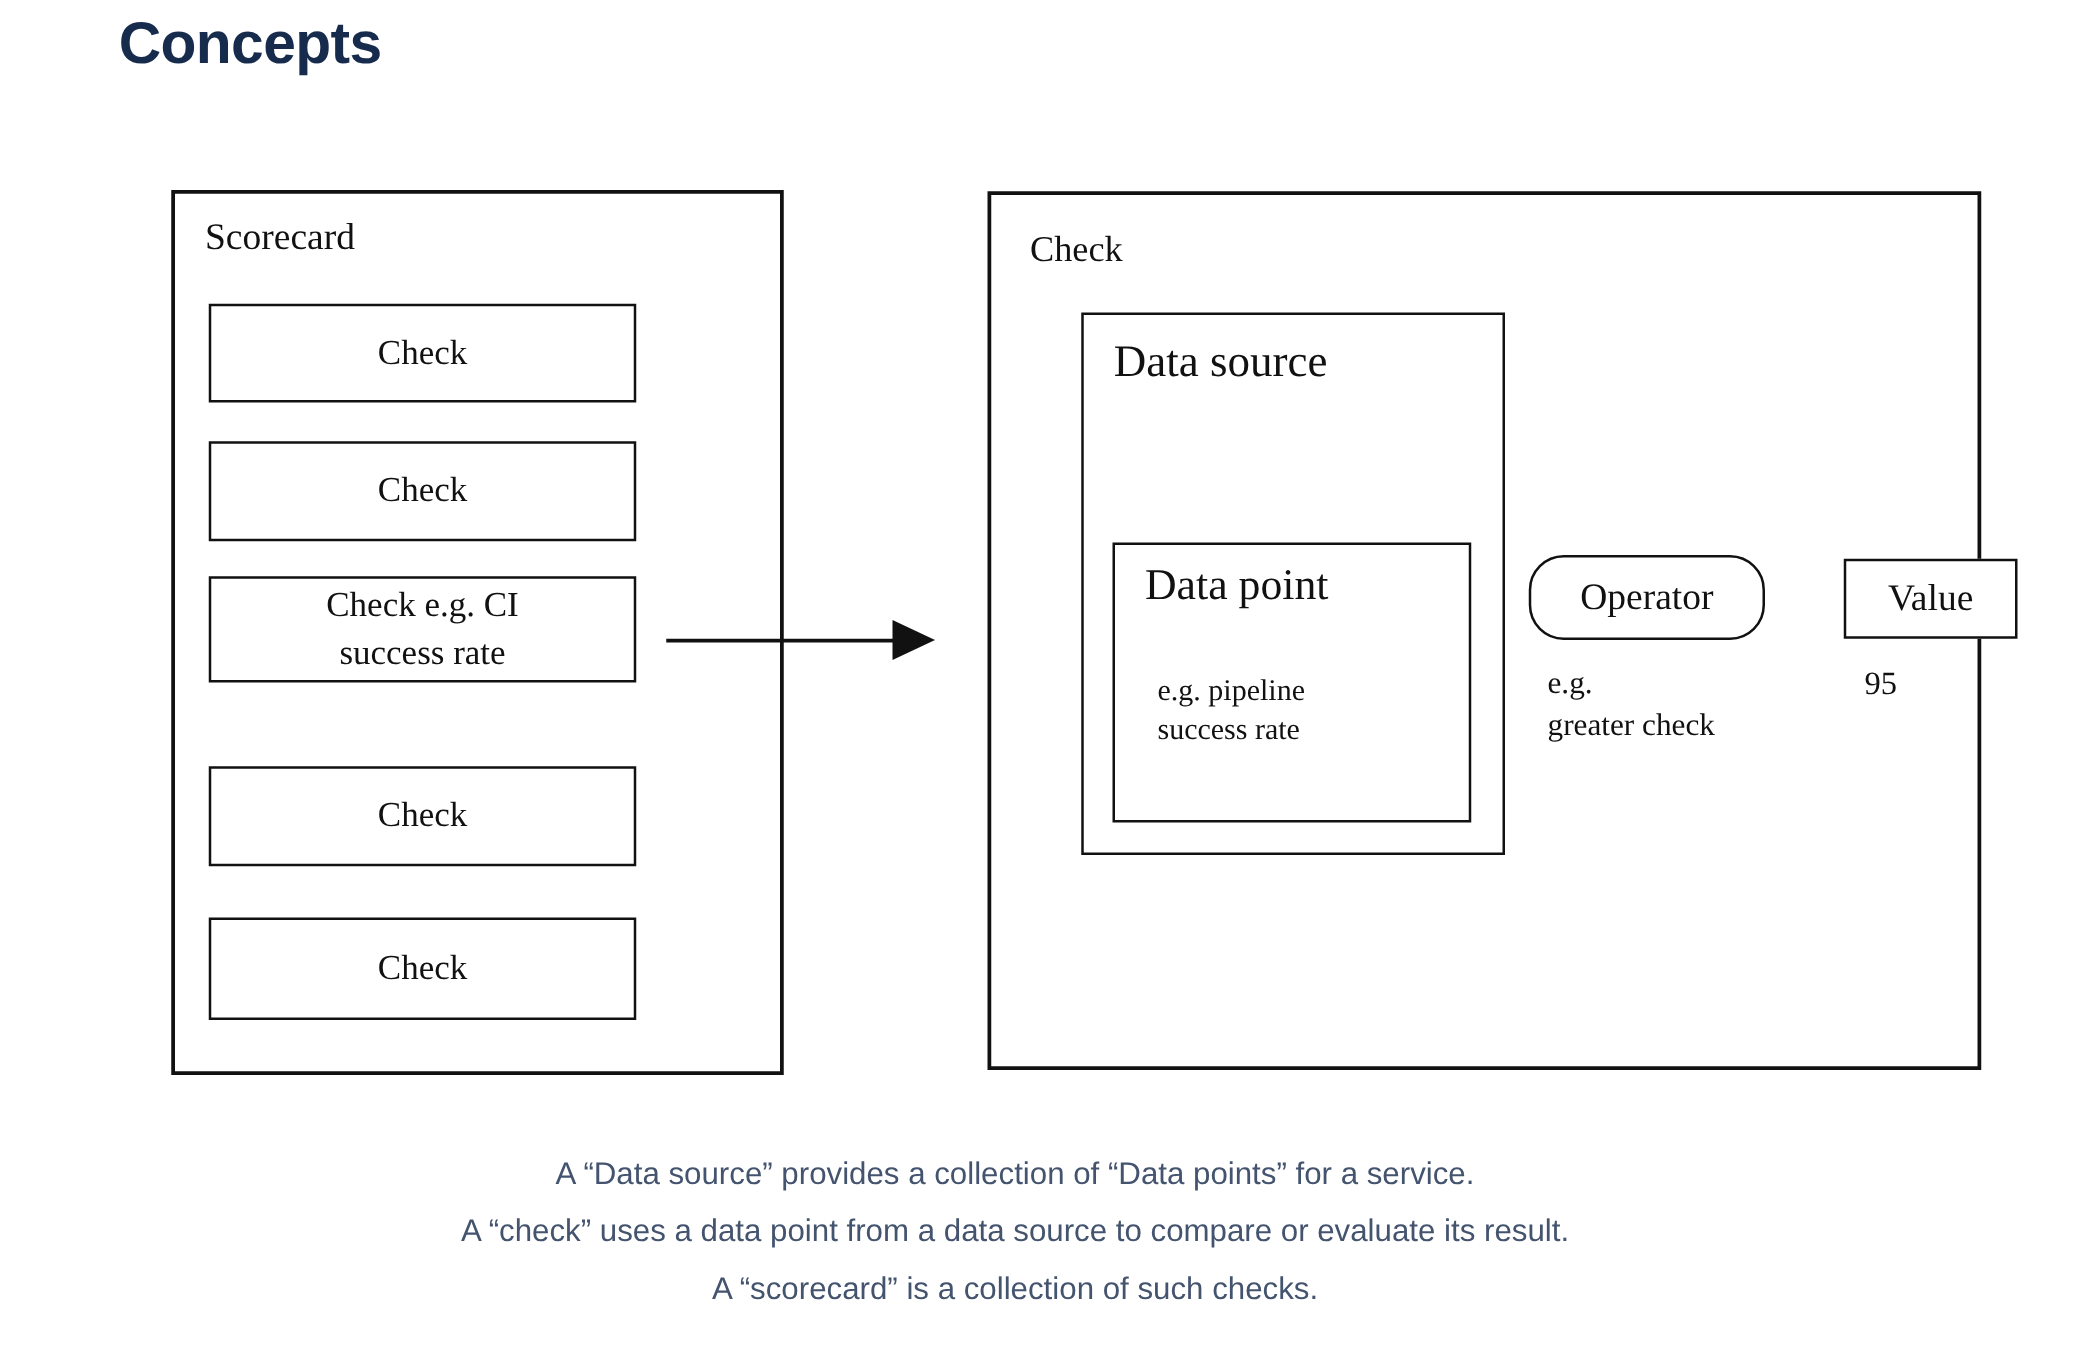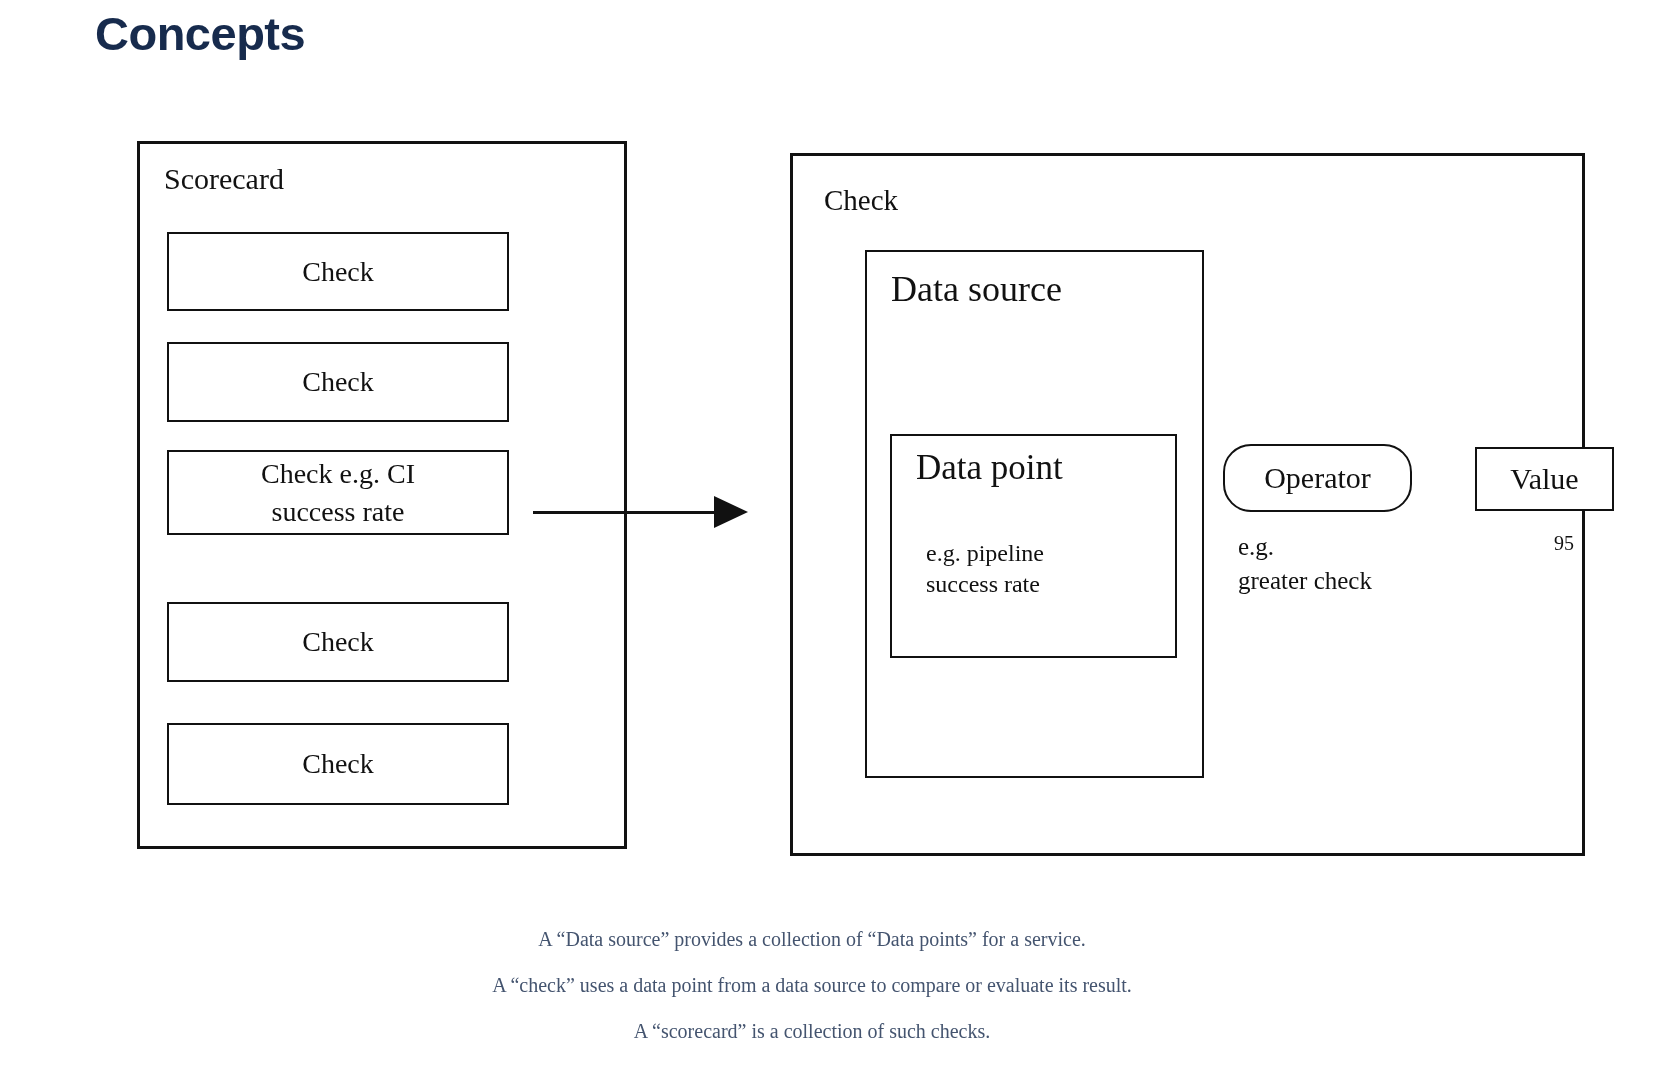--- a/index.html
+++ b/index.html
@@ -28,21 +28,21 @@
 
   
   .hand {
     font-family: cursive;
     color: #111111;
   }
   .outer-box { border: 3px solid #111111; background: #ffffff; }
   .inner-box { border: 2px solid #111111; background: #ffffff; }
 
   
-  .scorecard-box { left: 137px; top: 141px; width: 490px; height: 708px; }
+  .scorecard-box { left: 137px; top: 152px; width: 490px; height: 708px; }
   .scorecard-label { left: 24px; top: 18px; font-size: 30px; }
   .check-item {
     left: 27px; width: 342px;
     display: flex; align-items: center; justify-content: center;
     font-size: 28px; text-align: center;
     white-space: pre-line;
     line-height: 1.35;
   }
   .cb1 { top: 88px;  height: 79px; }
   .cb2 { top: 198px; height: 80px; }
@@ -58,21 +58,21 @@
     width: 0; height: 0;
     border-top: 16px solid transparent;
     border-bottom: 16px solid transparent;
     border-left: 34px solid #111111;
   }
 
   
   .check-detail-box { left: 790px; top: 153px; width: 795px; height: 703px; }
   .check-detail-label { left: 31px; top: 28px; font-size: 29px; }
 
-  .data-source-box { left: 72px; top: 94px; width: 339px; height: 528px; }
+  .data-source-box { left: 72px; top: 94px; width: 339px; height: 434px; }
   .data-source-label { left: 24px; top: 16px; font-size: 36px; }
   .data-source-example {
     left: 44px; top: 72px;
     font-size: 25px; line-height: 34px;
     white-space: pre-line;
   }
 
   .data-point-box { left: 23px; top: 182px; width: 287px; height: 224px; }
   .data-point-label { left: 24px; top: 12px; font-size: 35px; }
   .data-point-example {
@@ -94,31 +94,30 @@
   }
 
   .value-box {
     left: 642px; top: 291px; width: 139px; height: 64px;
     display: flex; align-items: center; justify-content: center;
     font-size: 30px;
     margin-left: 40px;
   }
   .value-example {
     left: 642px; top: 376px; width: 139px;
-    text-align: right;
-    font-size: 20px;
+    text-align: center;
+    font-size: 26px;
   }
 
   
   .caption {
     left: 0; top: 916px; width: 1624px;
     text-align: center;
     color: #44546f;
-    font-size: 20px;
-    font-family: Liberation Serif, serif;
+    font-size: 25px;
   }
   .caption-line { line-height: 46px; }
 </style>
 </head>
 <body>
 
 <h1 class="abs page-title">Concepts</h1>
 
 <div class="abs" style="left:0;top:0;width:1660px;height:1086px;">
 

